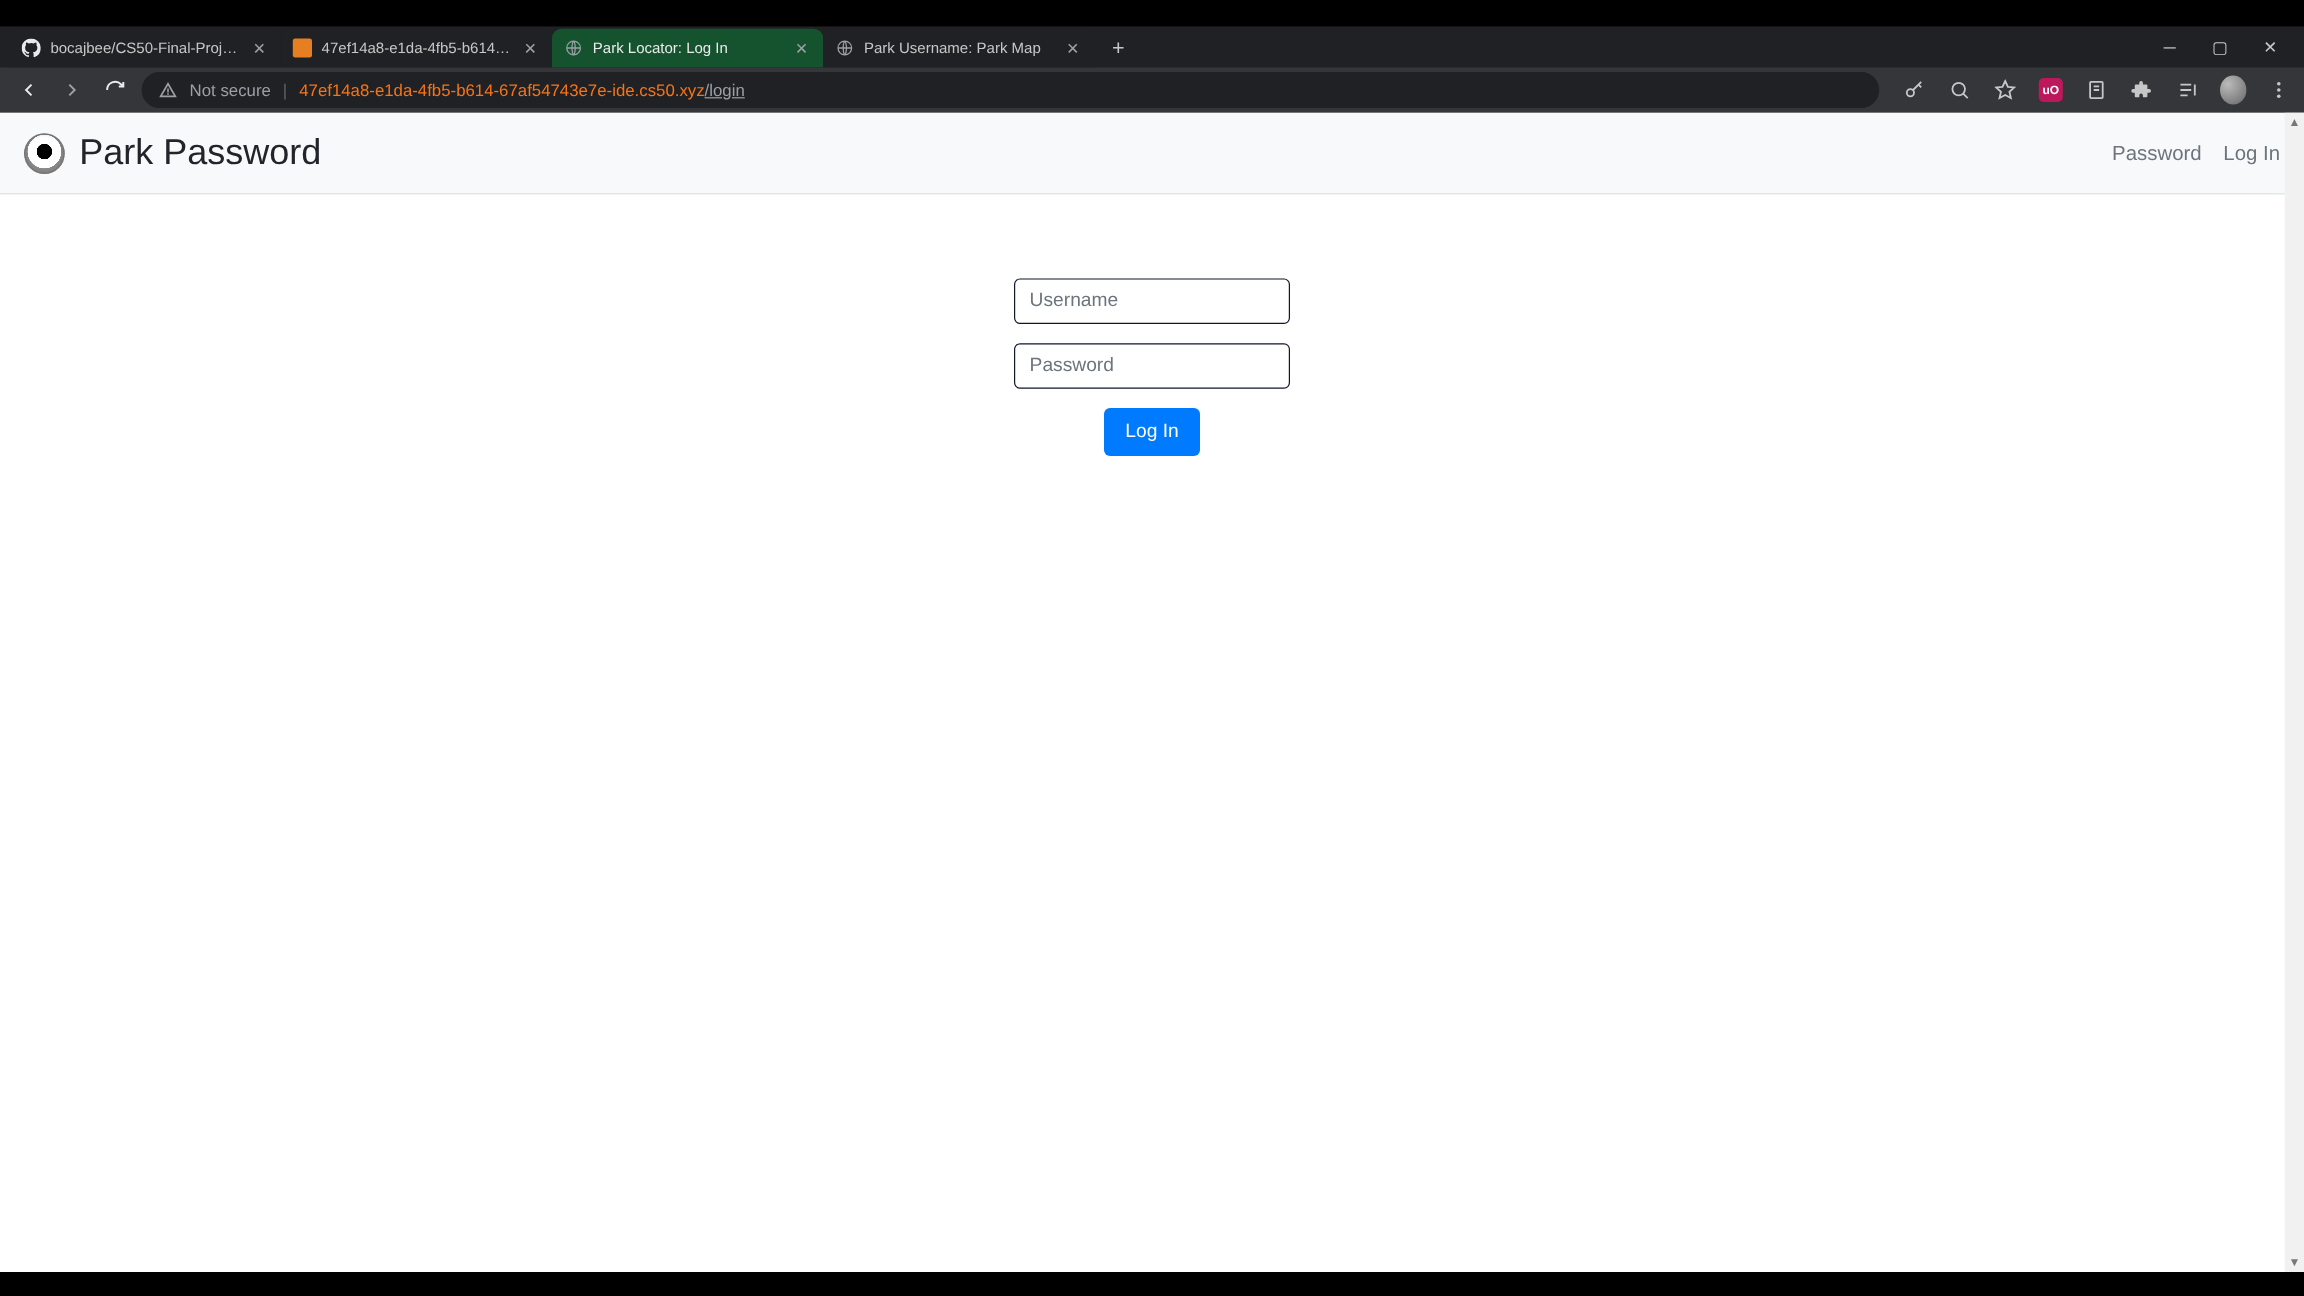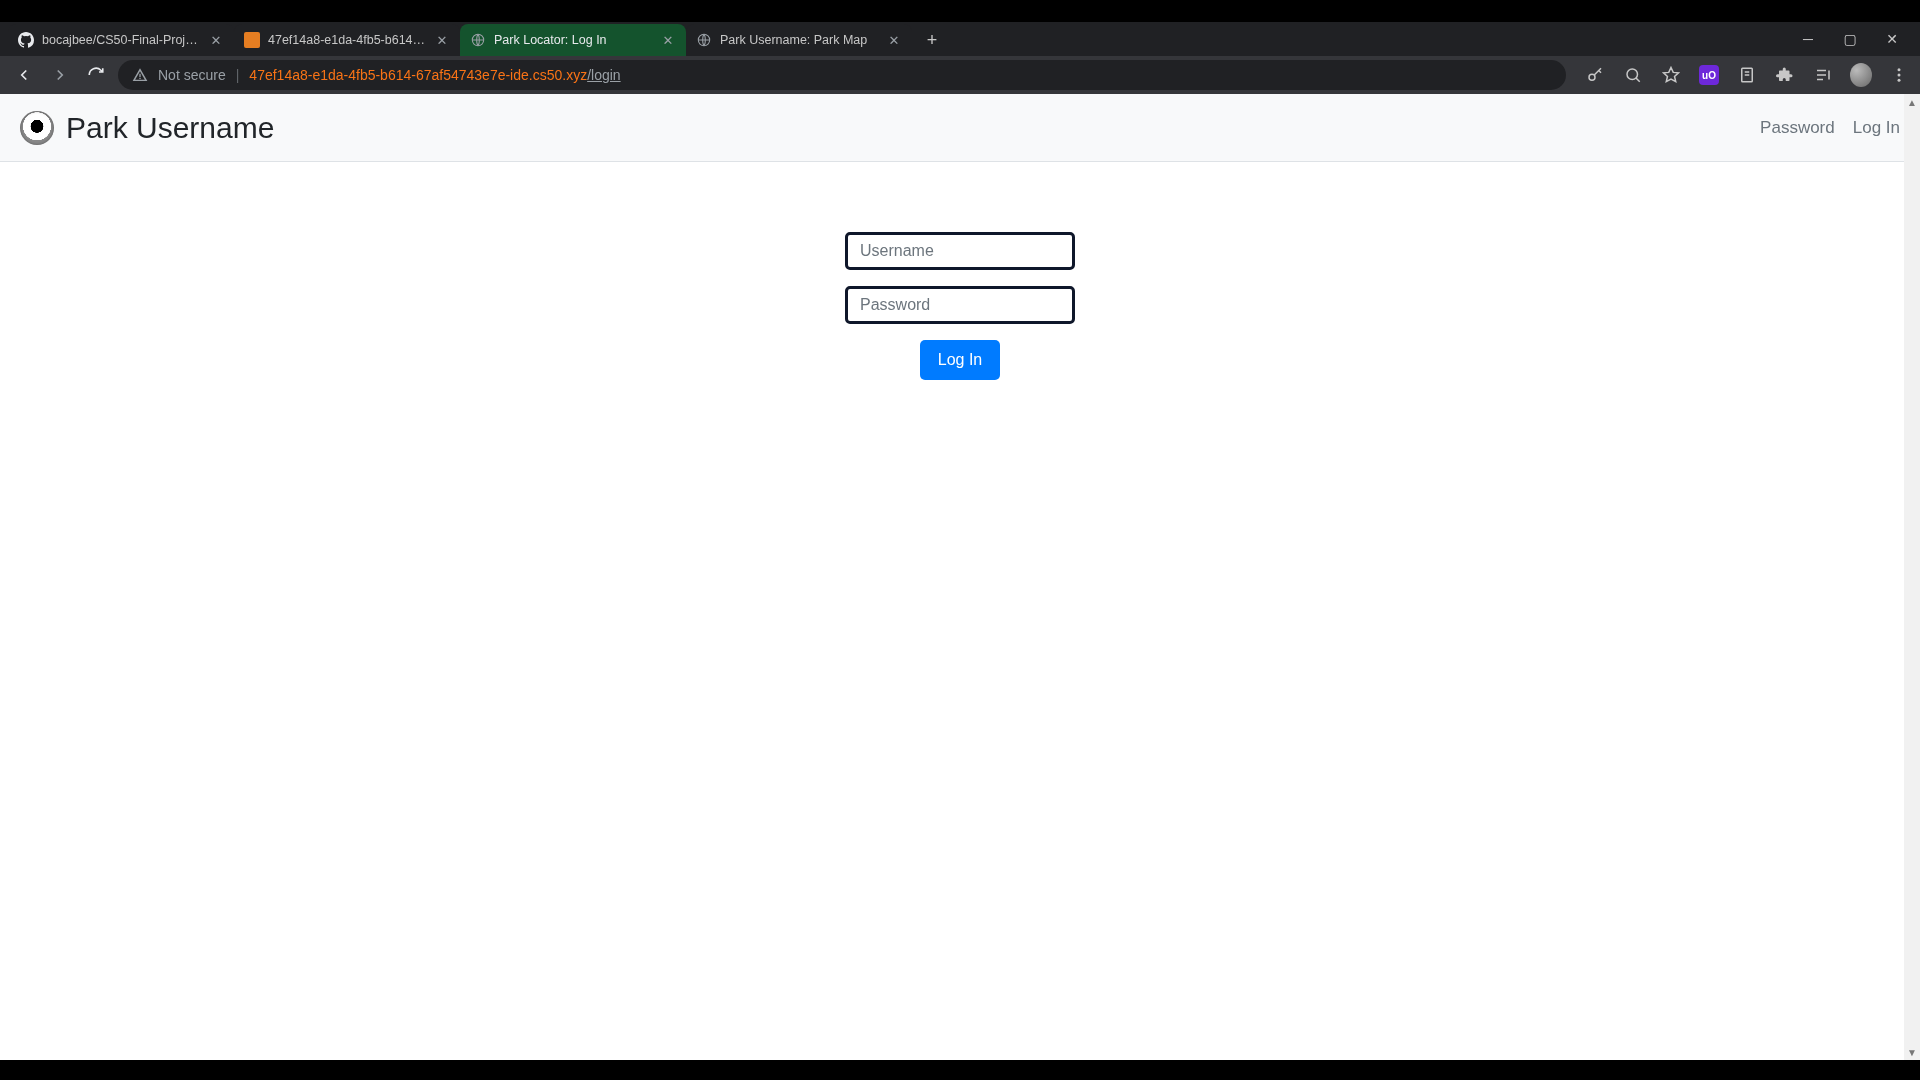--- a/index.html
+++ b/index.html
@@ -98,21 +98,21 @@
   .omnibox .url-path { color: #9aa0a6; text-decoration: underline; }
   .toolbar-right {
     display: flex; align-items: center; gap: 16px;
     padding-left: 10px;
   }
   .tb-icon {
     width: 22px; height: 22px; display: flex; align-items: center; justify-content: center;
     color: #c7c7c7; cursor: pointer; font-size: 16px;
   }
   .ublock {
-    width: 20px; height: 20px; background:#6d28d9; border-radius:4px;
+    width: 20px; height: 20px; background:#be185d; border-radius:4px;
     display:flex;align-items:center;justify-content:center;
     font-size:10px;color:#fff;font-weight:bold;
   }
   .avatar {
     width: 24px; height: 24px; border-radius: 50%;
     background: radial-gradient(circle at 30% 30%, #bbb, #666);
   }
 
   
   .viewport {
@@ -171,21 +171,21 @@
     width: 100%;
     display: flex;
     flex-direction: column;
     align-items: center;
     padding-top: 70px;
     gap: 16px;
   }
   .form-input {
     width: 230px;
     height: 38px;
-    border: 3px solid #0f172a;
+    border: 1px solid #0f172a;
     border-radius: 5px;
     padding: 0 12px;
     font-size: 16px;
     color: #495057;
   }
   .form-input::placeholder { color: #6c757d; }
   .btn-primary {
     height: 40px;
     padding: 0 18px;
     background: #007bff;
@@ -319,21 +319,21 @@
         </svg>
     </div>
   </div>
 </div>
 
 <div class="viewport">
 
   <div class="navbar">
     <div class="brand">
       <div class="brand-logo"></div>
-      <div class="brand-text">Park Username</div>
+      <div class="brand-text">Park Password</div>
     </div>
     <div class="nav-right">
       <a class="nav-link">Password</a>
       <a class="nav-link">Log In</a>
     </div>
   </div>
 
   <form class="login-form">
     <input class="form-input" type="text" placeholder="Username" style="">
     <input class="form-input" type="password" placeholder="Password" style="">

